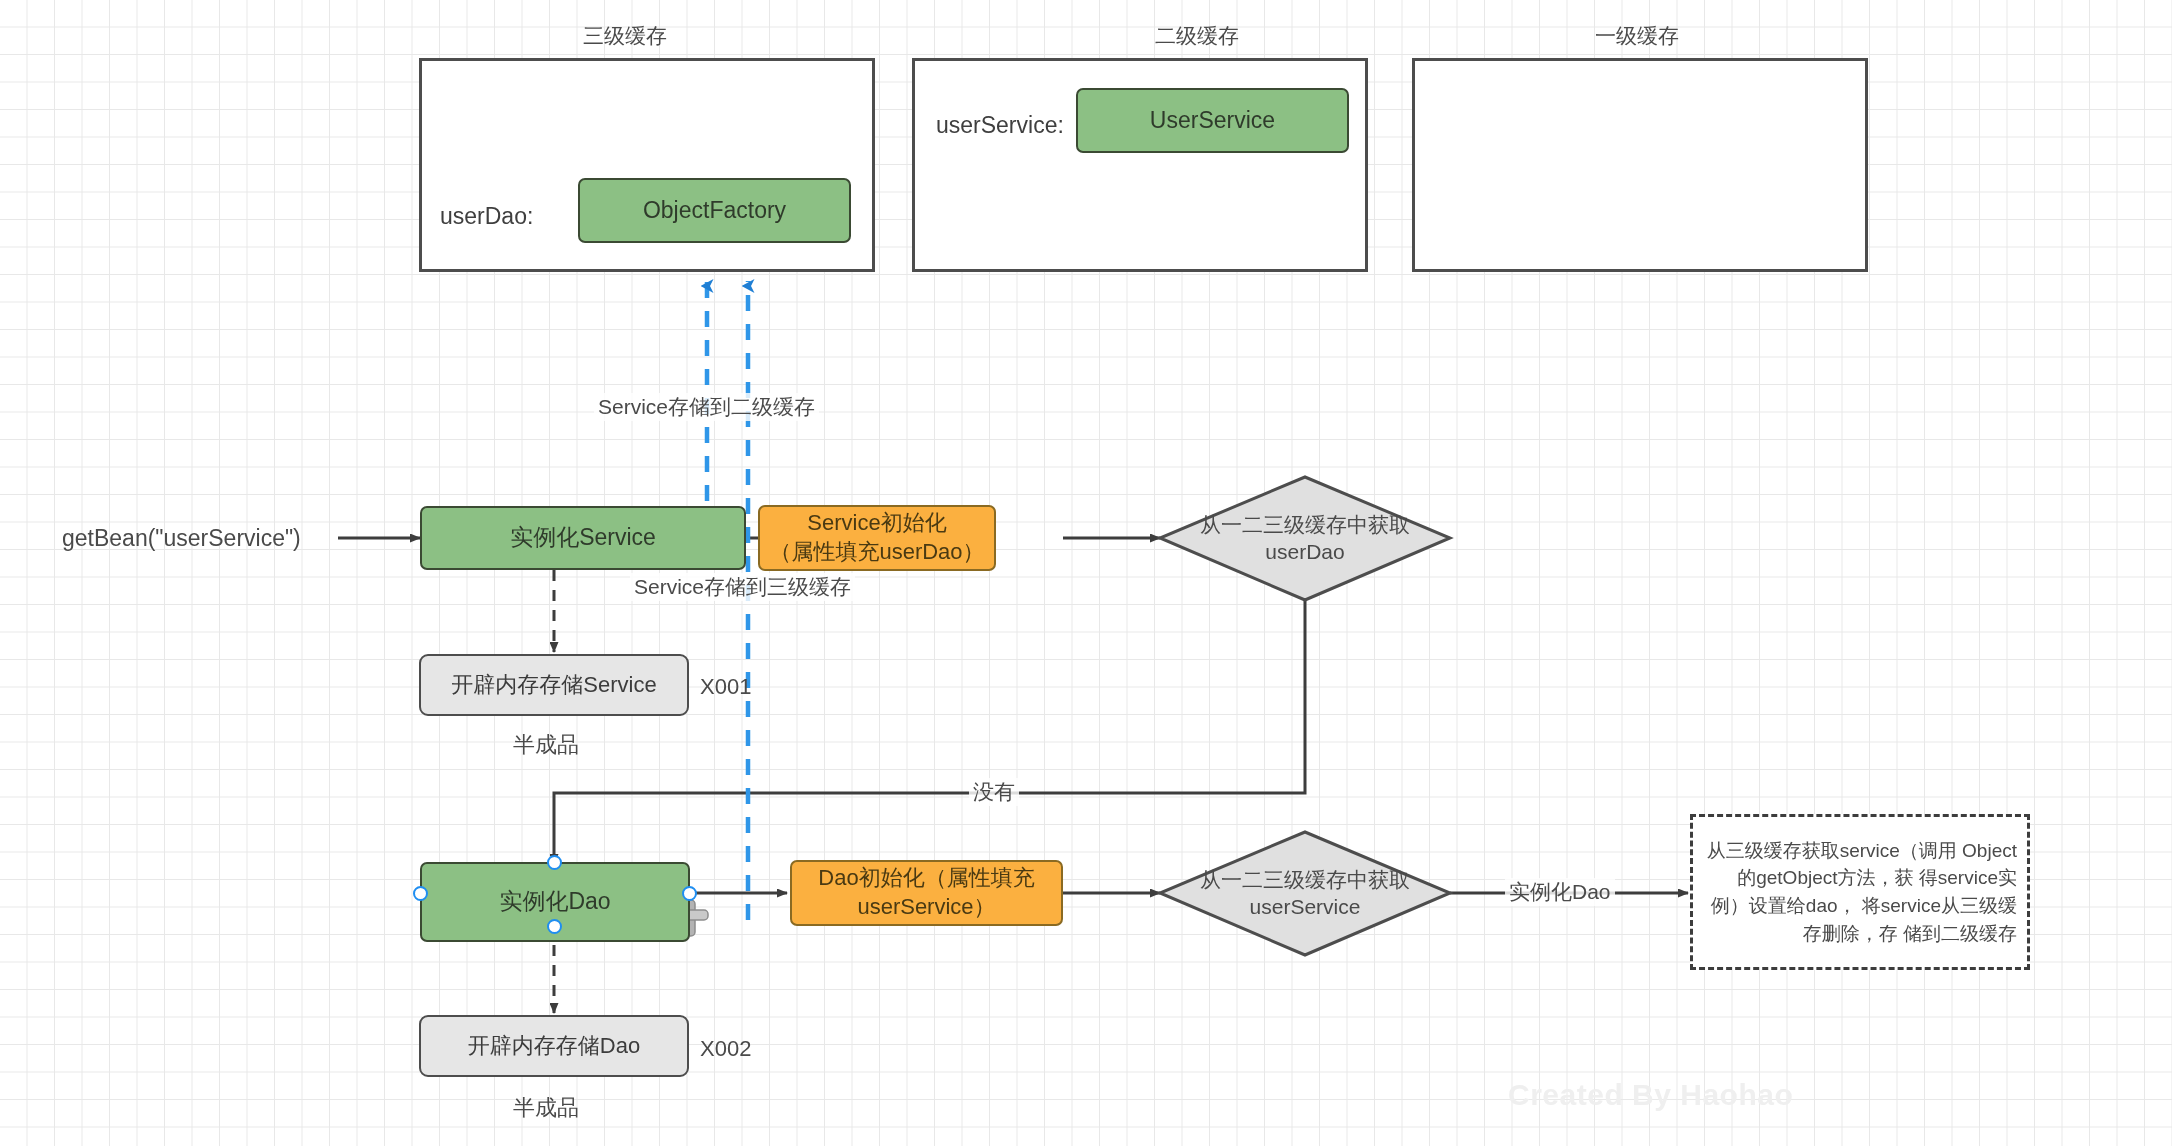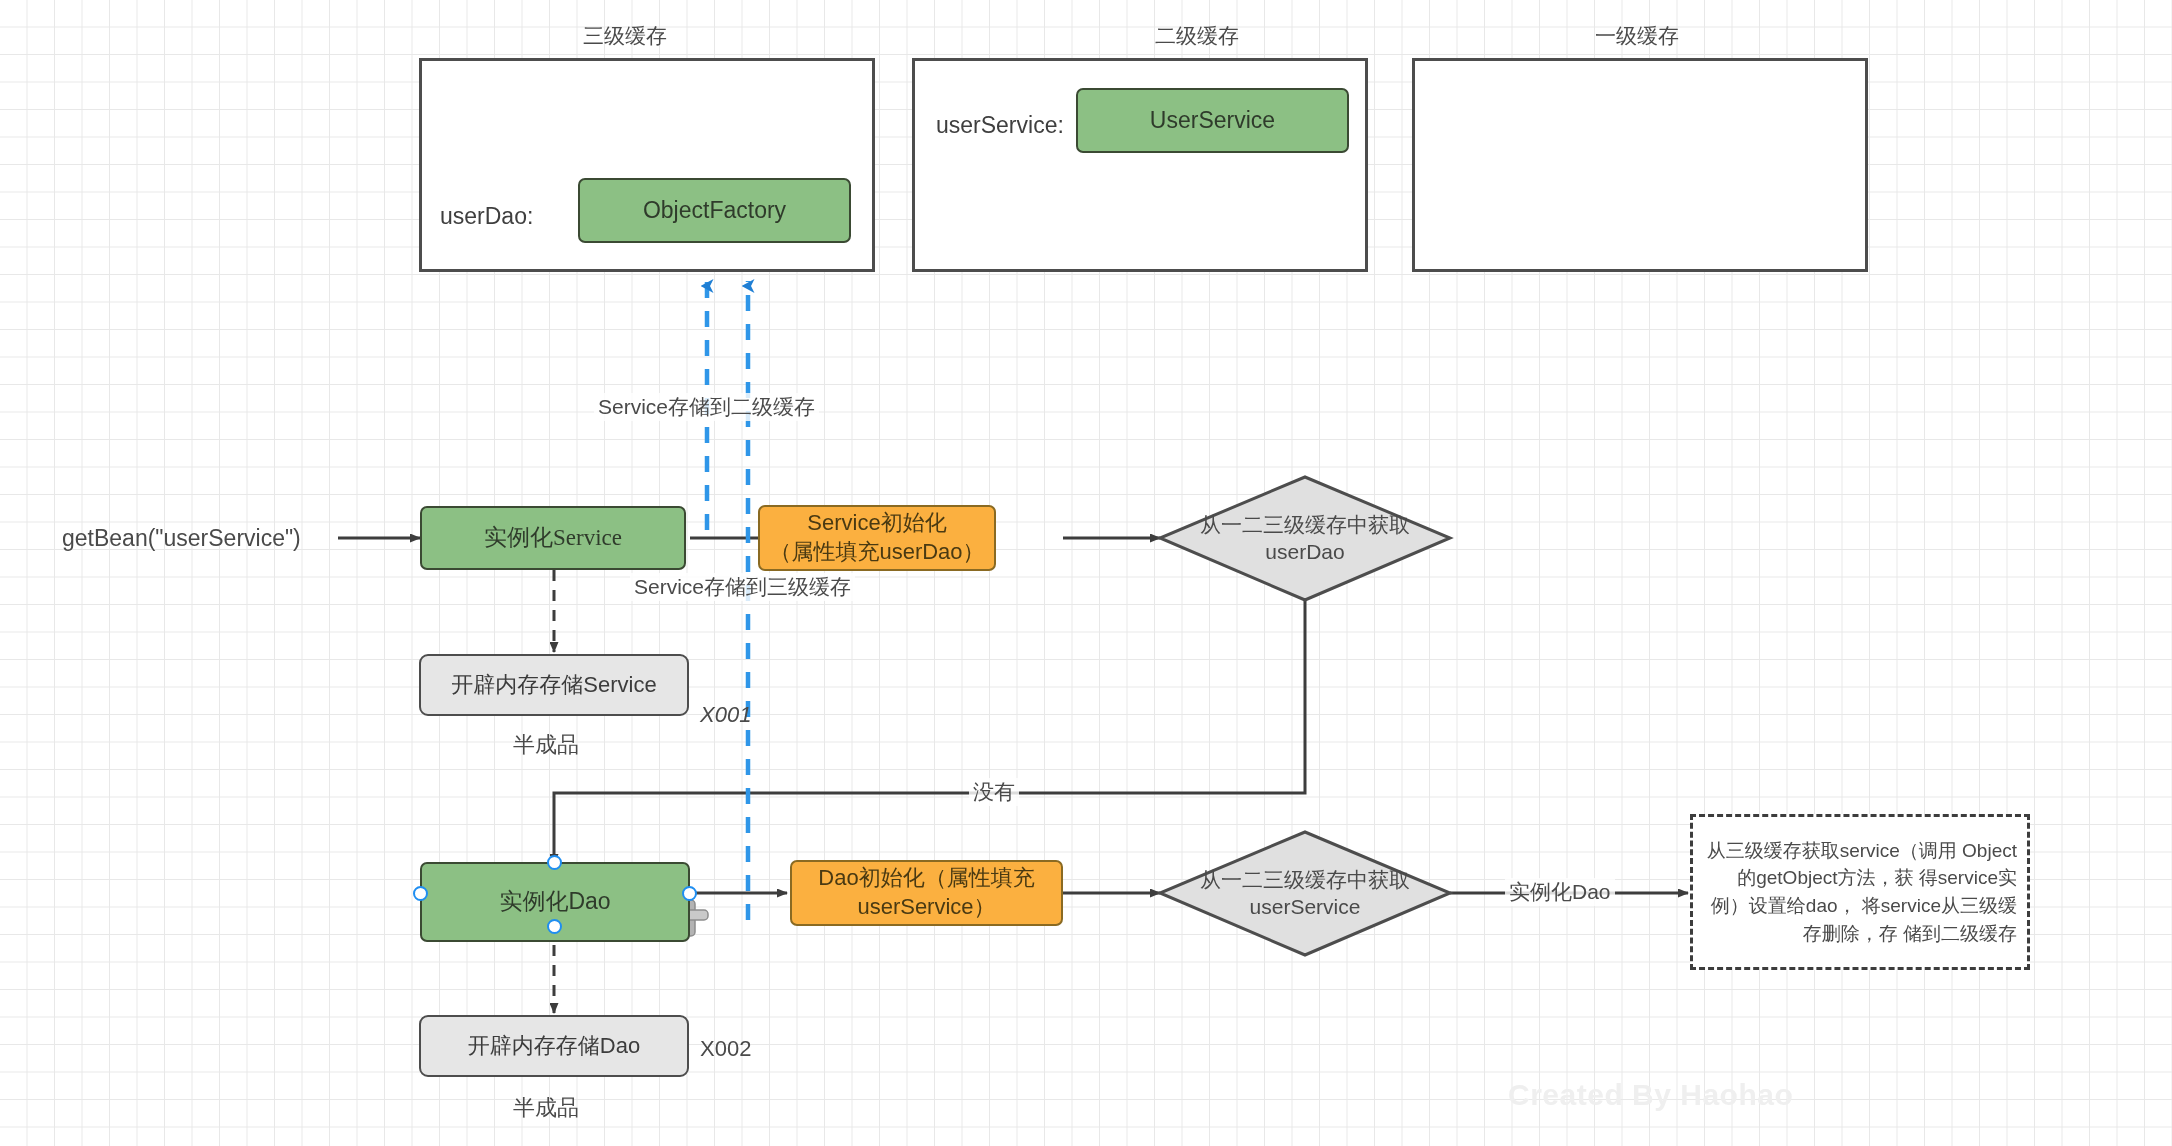--- a/index.html
+++ b/index.html
@@ -195,32 +195,32 @@
   <div class="abs cache-title" style="left:1072px; top:22px; width:250px;">二级缓存</div>
   <div class="abs cache-box" style="left:912px; top:58px; width:450px; height:208px;"></div>
   <div class="abs cache-key" style="left:928px; top:112px;margin-left:8px;">userService:</div>
   <div class="abs node green-box" style="left:1076px; top:88px; width:273px; height:65px;">UserService</div>
 
   <div class="abs cache-title" style="left:1512px; top:22px; width:250px;">一级缓存</div>
   <div class="abs cache-box" style="left:1412px; top:58px; width:450px; height:208px;"></div>
 
   <div class="abs plain-label" style="left:62px; top:525px;">getBean("userService")</div>
 
-  <div class="abs node green-box" style="left:420px; top:506px; width:266px; height:64px;font-family:Liberation Serif, serif;">实例化Service</div>
+  <div class="abs node green-box" style="left:420px; top:506px; width:326px; height:64px;">实例化Service</div>
 
   <div class="abs node orange-box" style="left:758px; top:505px; width:238px; height:66px;">Service初始化
 （属性填充userDao）</div>
 
   <div class="abs diamond-wrap" style="left:1160px; top:477px; width:290px; height:123px;">
     <div class="diamond-label">从一二三级缓存中获取
 userDao</div>
   </div>
 
   <div class="abs node gray-box" style="left:419px; top:654px; width:270px; height:62px;">开辟内存存储Service</div>
-  <div class="abs small-label" style="left:700px; top:702px;font-style:italic;">X001</div>
+  <div class="abs small-label" style="left:700px; top:674px;">X001</div>
   <div class="abs small-label" style="left:513px; top:730px;">半成品</div>
 
   <div class="abs node green-box" style="left:420px; top:862px; width:270px; height:80px;">实例化Dao</div>
 
   <div class="abs handle" style="left:547px; top:855px;"></div>
   <div class="abs handle" style="left:413px; top:886px;"></div>
   <div class="abs handle" style="left:682px; top:886px;"></div>
   <div class="abs handle" style="left:547px; top:919px;"></div>
 
   <div class="abs node orange-box" style="left:790px; top:860px; width:273px; height:66px;">Dao初始化（属性填充

